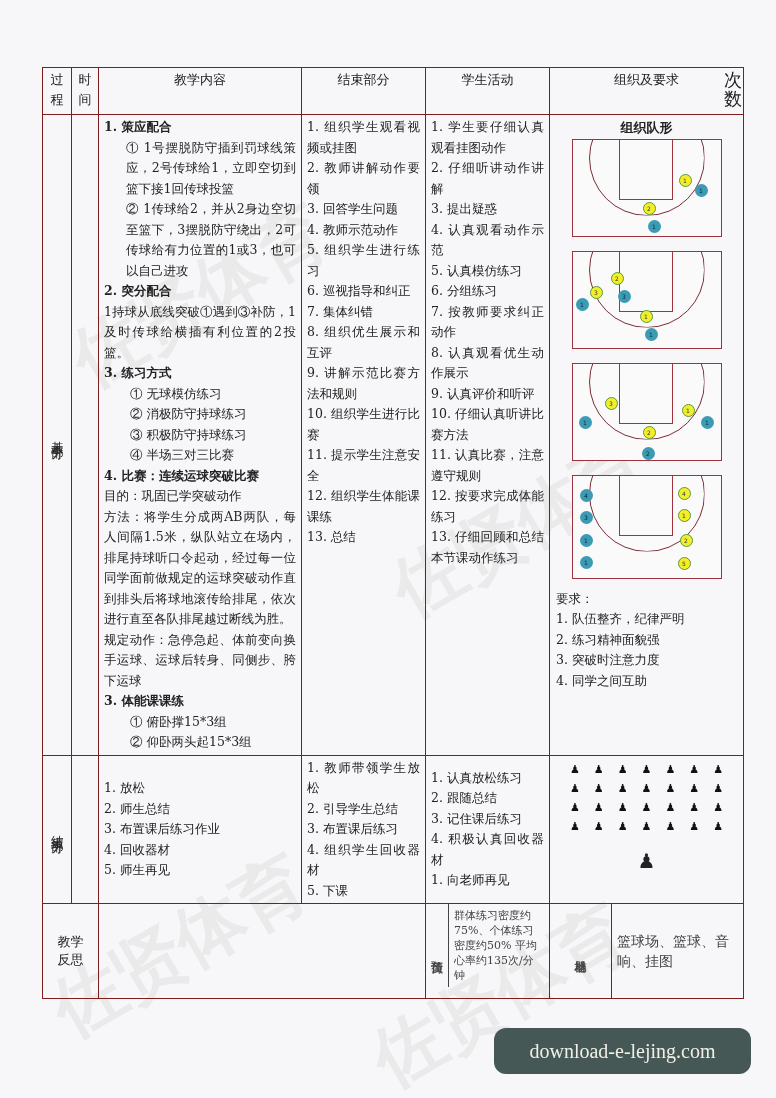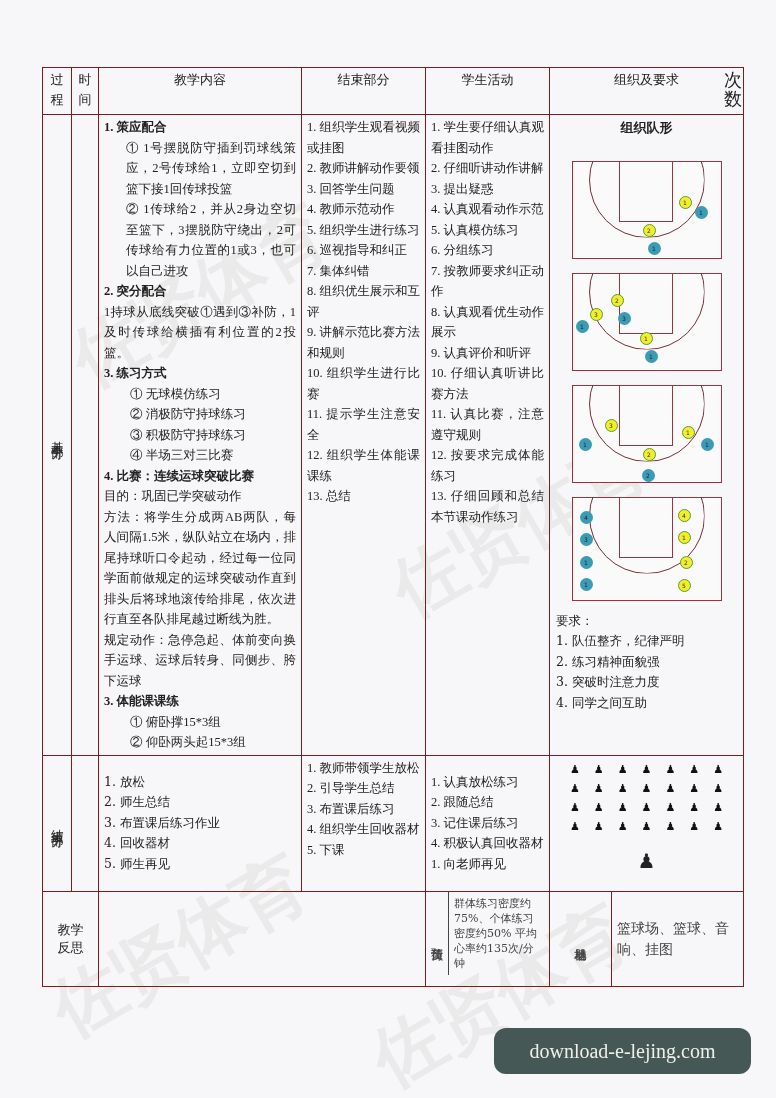--- a/index.html
+++ b/index.html
@@ -13,21 +13,21 @@
     border-collapse: collapse; table-layout: fixed; background: transparent;
     font-size: 12.5px; line-height: 20.5px;
   }
   table.plan td { border: 1px solid #7f1d1d; vertical-align: top; padding: 2px 5px; }
   .hdr td { height: 42px; vertical-align: middle; text-align: center; font-size: 13px; }
   .vert { text-align: center; vertical-align: middle !important; writing-mode: vertical-rl; text-orientation: upright; letter-spacing: 2px; padding: 0 !important; }
   .twoline { line-height: 20px; font-size: 13px; }
   .bold { font-weight: bold; }
   .indent { padding-left: 22px; }
   .ind2 { padding-left: 26px; }
-  .just { text-align: justify; font-family: Liberation Serif, serif; }
+  .just { text-align: justify; }
   .court {
     position: relative; width: 148px; height: 96px; border: 1.5px solid #a0323c; margin: 0 auto 14px auto; background: #fafafa;
   }
   .court .lane { position: absolute; left: 46px; top: -1px; width: 52px; height: 60px; border: 1.5px solid #a0323c; border-top: none; }
   .court .arc { position: absolute; left: 16px; top: -40px; width: 114px; height: 114px; border: 1.5px solid #7a2c34; border-radius: 50%; clip-path: inset(40px 0 0 0); }
   .p { position: absolute; width: 13px; height: 13px; border-radius: 50%; font-size: 6px; line-height: 13px; text-align: center; font-family: "DejaVu Sans", sans-serif; color: #333; }
   .p.y { background: #f2ef2a; border: 1.5px solid #5a9a3a; width: 11px; height: 11px; line-height: 11px; }
   .p.b { background: #3b9bb4; color: #123; }
   .formation { display: grid; grid-template-columns: repeat(7, 1fr); row-gap: 8px; padding: 6px 8px 0 8px; }
   .person { font-size: 11px; text-align: center; color: #111; line-height: 11px; }
@@ -115,21 +115,21 @@
           <div>6. 分组练习</div>
           <div>7. 按教师要求纠正动作</div>
           <div>8. 认真观看优生动作展示</div>
           <div>9. 认真评价和听评</div>
           <div>10. 仔细认真听讲比赛方法</div>
           <div>11. 认真比赛，注意遵守规则</div>
           <div>12. 按要求完成体能练习</div>
           <div>13. 仔细回顾和总结本节课动作练习</div>
         </td>
     <td colspan="2" style="padding:3px 6px;">
-      <div style="text-align:center;font-weight:bold;font-size:13px;margin-bottom:22px;">组织队形</div>
+      <div style="text-align:center;font-weight:bold;font-size:13px;">组织队形</div>
       <div class="court" id="d1">
             <div class="lane"></div>
             <div class="arc"></div>
             <div class="p y" style="left: 106px; top: 34px;">1</div>
             <div class="p b" style="left: 122px; top: 44px;">1</div>
             <div class="p y" style="left: 70px; top: 62px;">2</div>
             <div class="p b" style="left: 75px; top: 80px;">1</div>
           </div>
       <div class="court" id="d2">
             <div class="lane"></div>

